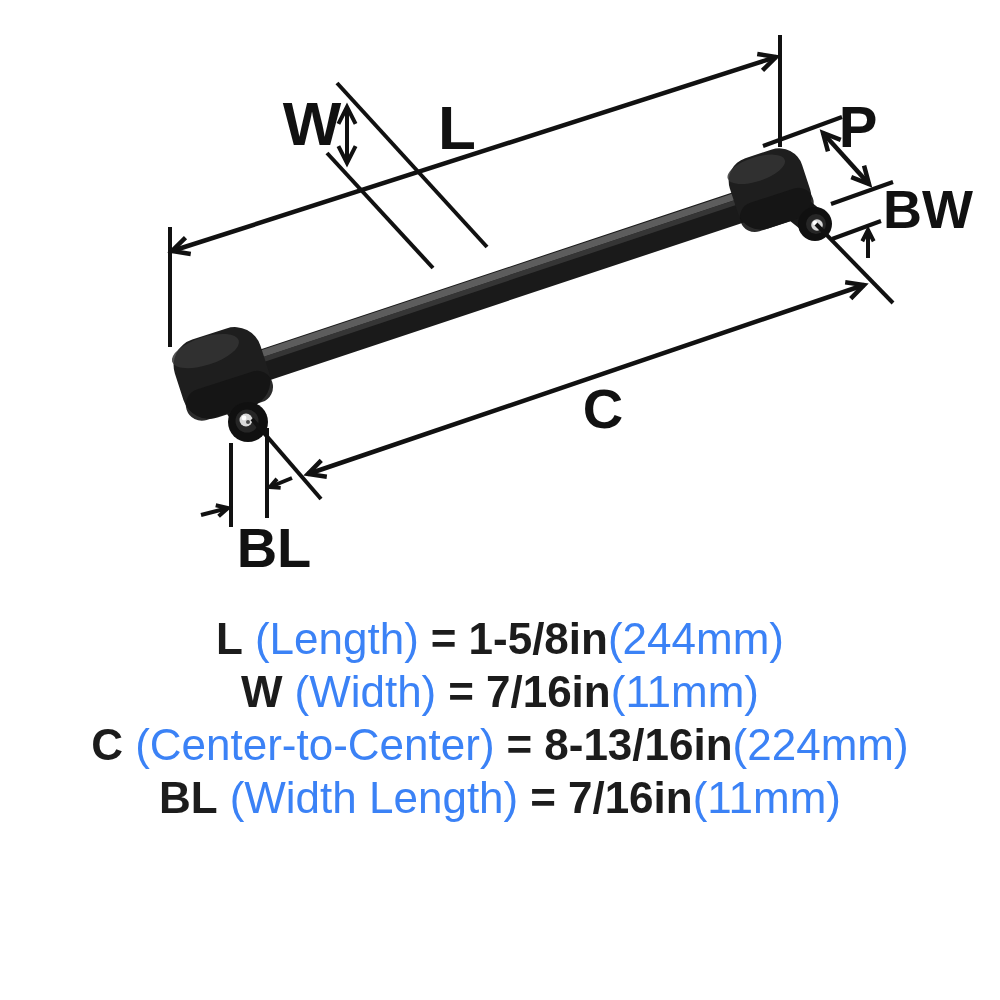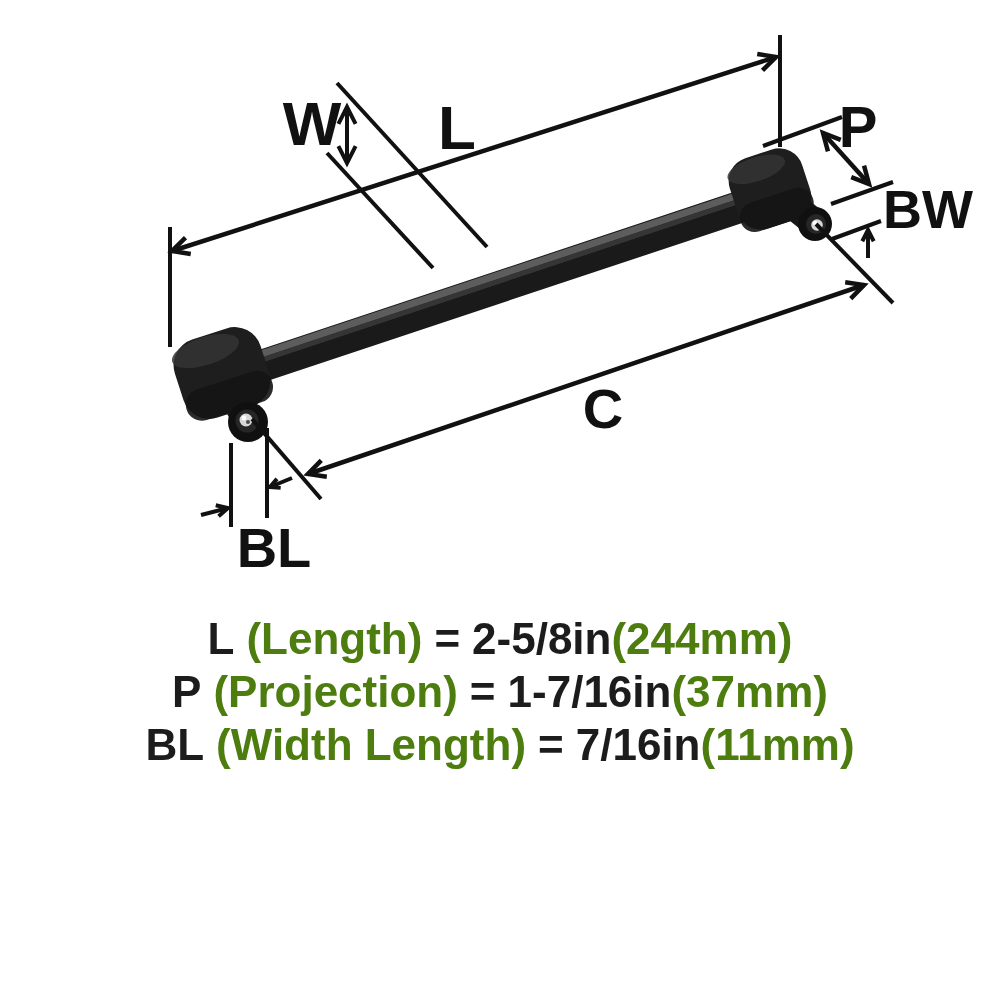--- a/index.html
+++ b/index.html
@@ -13,21 +13,21 @@
     font-weight:700;fill:#111111;
   }
   .legend{
     position:absolute;left:0;right:0;top:612px;
     text-align:center;color:#1c1c1c;
   }
   .legend .row{
     line-height:53px;font-size:44px;white-space:nowrap;
   }
   .legend .b{font-weight:700;color:#1c1c1c;}
-  .legend .r{font-weight:700;color:#4d7c0f;}
+  .legend .r{font-weight:400;color:#3b82f6;}
   .legend .sp{margin-right:12px;}
 </style>
 </head>
 <body>
 
 <div class="stage">
 
   <svg class="drawing" width="1000" height="620" viewBox="0 0 1000 620">
 
     <g>
@@ -110,22 +110,25 @@
     <text class="dimlabel" x="312" y="145" font-size="62" text-anchor="middle">W</text>
     <text class="dimlabel" x="457" y="149" font-size="62" text-anchor="middle">L</text>
     <text class="dimlabel" x="858" y="147" font-size="58" text-anchor="middle">P</text>
     <text class="dimlabel" x="928" y="228" font-size="54" text-anchor="middle">BW</text>
     <text class="dimlabel" x="603" y="428" font-size="56" text-anchor="middle">C</text>
     <text class="dimlabel" x="274" y="567" font-size="56" text-anchor="middle">BL</text>
   </svg>
 
   <div class="legend">
     <div class="row">
-      <span class="b sp">L</span><span class="r sp">(Length)</span><span class="b sp">=</span><span class="b">2-5/8in</span><span class="r">(244mm)</span>
+      <span class="b sp">L</span><span class="r sp">(Length)</span><span class="b sp">=</span><span class="b">1-5/8in</span><span class="r">(244mm)</span>
     </div>
     <div class="row">
-      <span class="b sp">P</span><span class="r sp">(Projection)</span><span class="b sp">=</span><span class="b">1-7/16in</span><span class="r">(37mm)</span>
+      <span class="b sp">W</span><span class="r sp">(Width)</span><span class="b sp">=</span><span class="b">7/16in</span><span class="r">(11mm)</span>
+    </div>
+    <div class="row">
+      <span class="b sp">C</span><span class="r sp">(Center-to-Center)</span><span class="b sp">=</span><span class="b">8-13/16in</span><span class="r">(224mm)</span>
     </div>
     <div class="row">
       <span class="b sp">BL</span><span class="r sp">(Width Length)</span><span class="b sp">=</span><span class="b">7/16in</span><span class="r">(11mm)</span>
     </div>
   </div>
 </div>
 
 </body></html>

